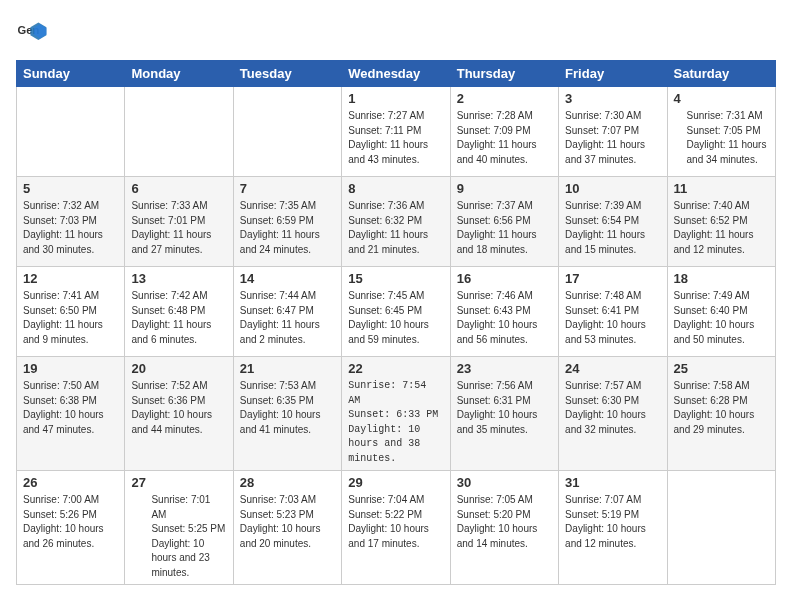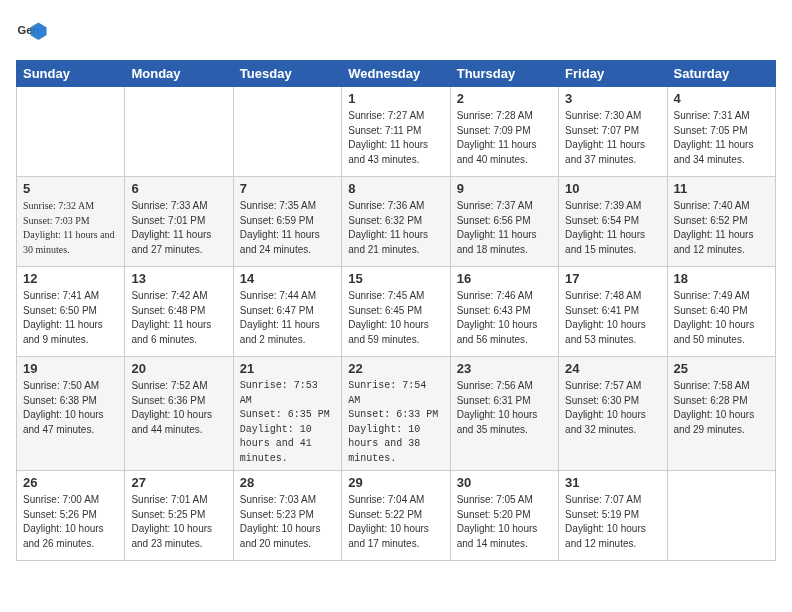--- a/index.html
+++ b/index.html
@@ -146,29 +146,29 @@
 Daylight: 11 hours and 40 minutes.</div>
         </td>
         <td>
           <div class="day-number">3</div>
           <div class="day-info" style="white-space: pre-line;">Sunrise: 7:30 AM
 Sunset: 7:07 PM
 Daylight: 11 hours and 37 minutes.</div>
         </td>
         <td>
           <div class="day-number">4</div>
-          <div class="day-info" style="white-space: pre-line;">Sunrise: 7:31 AM
+          <div class="day-info" style="white-space: pre-line; margin-left: 13px;">Sunrise: 7:31 AM
 Sunset: 7:05 PM
 Daylight: 11 hours and 34 minutes.</div>
         </td>
       </tr>
       <tr>
         <td>
           <div class="day-number">5</div>
-          <div class="day-info" style="white-space: pre-line; font-family: Liberation Serif, serif;">Sunrise: 7:32 AM
+          <div class="day-info" style="white-space: pre-line;">Sunrise: 7:32 AM
 Sunset: 7:03 PM
 Daylight: 11 hours and 30 minutes.</div>
         </td>
         <td>
           <div class="day-number">6</div>
           <div class="day-info" style="white-space: pre-line;">Sunrise: 7:33 AM
 Sunset: 7:01 PM
 Daylight: 11 hours and 27 minutes.</div>
         </td>
         <td>
@@ -254,21 +254,21 @@
 Daylight: 10 hours and 47 minutes.</div>
         </td>
         <td>
           <div class="day-number">20</div>
           <div class="day-info" style="white-space: pre-line;">Sunrise: 7:52 AM
 Sunset: 6:36 PM
 Daylight: 10 hours and 44 minutes.</div>
         </td>
         <td>
           <div class="day-number">21</div>
-          <div class="day-info" style="white-space: pre-line; font-family: Liberation Mono, monospace;">Sunrise: 7:53 AM
+          <div class="day-info" style="white-space: pre-line;">Sunrise: 7:53 AM
 Sunset: 6:35 PM
 Daylight: 10 hours and 41 minutes.</div>
         </td>
         <td>
           <div class="day-number">22</div>
           <div class="day-info" style="white-space: pre-line; font-family: Liberation Mono, monospace;">Sunrise: 7:54 AM
 Sunset: 6:33 PM
 Daylight: 10 hours and 38 minutes.</div>
         </td>
         <td>
@@ -292,21 +292,21 @@
       </tr>
       <tr>
         <td>
           <div class="day-number">26</div>
           <div class="day-info" style="white-space: pre-line;">Sunrise: 7:00 AM
 Sunset: 5:26 PM
 Daylight: 10 hours and 26 minutes.</div>
         </td>
         <td>
           <div class="day-number">27</div>
-          <div class="day-info" style="white-space: pre-line;">Sunrise: 7:01 AM
+          <div class="day-info" style="white-space: pre-line; margin-left: 20px;">Sunrise: 7:01 AM
 Sunset: 5:25 PM
 Daylight: 10 hours and 23 minutes.</div>
         </td>
         <td>
           <div class="day-number">28</div>
           <div class="day-info" style="white-space: pre-line;">Sunrise: 7:03 AM
 Sunset: 5:23 PM
 Daylight: 10 hours and 20 minutes.</div>
         </td>
         <td>

